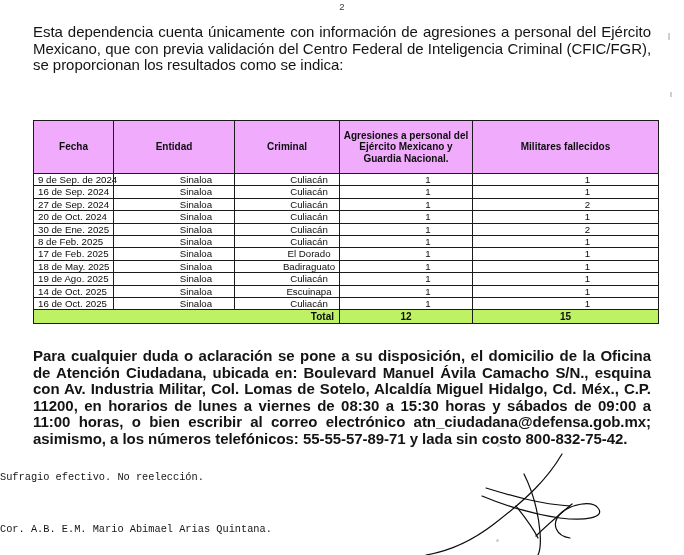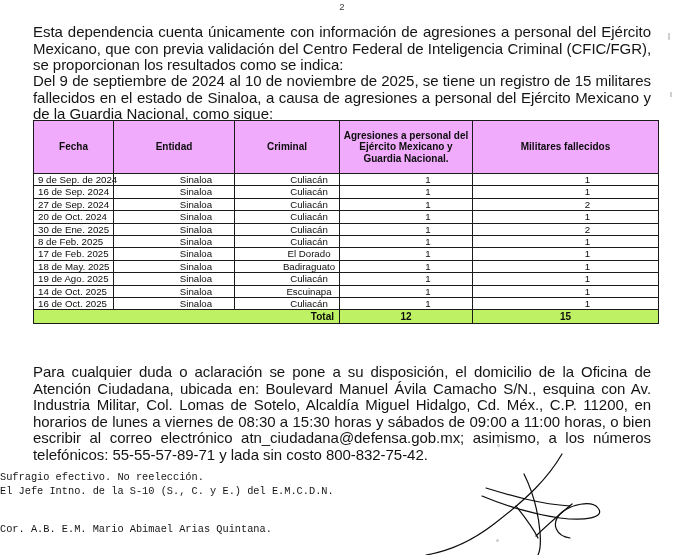--- a/index.html
+++ b/index.html
@@ -29,21 +29,21 @@
     left:33px;
     width:618px;
     font-size:15px;
     line-height:16.6px;
     text-align:justify;
     color:#141414;
     letter-spacing:-0.05px;
   }
   #para1{top:24px;}
   #para2{top:73px;}
-  #para3{top:364px;}
+  #para3{top:348px;font-weight:bold;}
 
   
   .data-table-wrap{
     position:absolute;
     left:33px;
     top:120px;
     width:625px;
   }
   table.data-table{
     border-collapse:collapse;
@@ -129,21 +129,20 @@
 </style>
 </head>
 <body>
 
 <div class="page">
 
   <div class="page-number">2</div>
 
   <div class="body-text" id="para1">Esta dependencia cuenta únicamente con información de agresiones a personal del Ejército Mexicano, que con previa validación del Centro Federal de Inteligencia Criminal (CFIC/FGR), se proporcionan los resultados como se indica:</div>
 
-  <div class="body-text" id="para2">Del 9 de septiembre de 2024 al 10 de noviembre de 2025, se tiene un registro de 15 militares fallecidos en el estado de Sinaloa, a causa de agresiones a personal del Ejército Mexicano y de la Guardia Nacional, como sigue:</div>
 
   <div class="data-table-wrap">
     <table class="data-table">
       <colgroup>
         <col class="col-fecha">
         <col class="col-entidad">
         <col class="col-municipio">
         <col class="col-agresiones">
         <col class="col-fallecidos">
       </colgroup>
@@ -242,21 +241,20 @@
           <td>15</td>
         </tr>
       </tfoot>
     </table>
   </div>
 
   <div class="body-text" id="para3">Para cualquier duda o aclaración se pone a su disposición, el domicilio de la Oficina de Atención Ciudadana, ubicada en: Boulevard Manuel Ávila Camacho S/N., esquina con Av. Industria Militar, Col. Lomas de Sotelo, Alcaldía Miguel Hidalgo, Cd. Méx., C.P. 11200, en horarios de lunes a viernes de 08:30 a 15:30 horas y sábados de 09:00 a 11:00 horas, o bien escribir al correo electrónico atn_ciudadana@defensa.gob.mx; asimismo, a los números telefónicos: 55-55-57-89-71 y lada sin costo 800-832-75-42.</div>
 
   <div class="closing" id="closing-block">
     <div>Sufragio efectivo. No reelección.</div>
-    <div>El Jefe Intno. de la S-10 (S., C. y E.) del E.M.C.D.N.</div>
   </div>
 
   <div class="closing" id="signer-name">Cor. A.B. E.M. Mario Abimael Arias Quintana.</div>
 
   <svg class="signature" viewBox="0 0 250 103" xmlns="http://www.w3.org/2000/svg">
     <g fill="none" stroke="#0b0b0b" stroke-width="1.2" stroke-linecap="round">
       <path d="M142 2 C128 26, 108 46, 74 72 C52 89, 30 99, 6 103"></path>
       <path d="M62 44 C86 54, 112 62, 140 66 C164 69, 186 66, 178 56 C172 48, 150 52, 140 62 C131 72, 136 84, 150 86"></path>
       <path d="M66 36 C92 44, 120 52, 150 54"></path>
       <path d="M104 22 C112 38, 118 58, 120 80 C121 92, 120 99, 118 103"></path>

